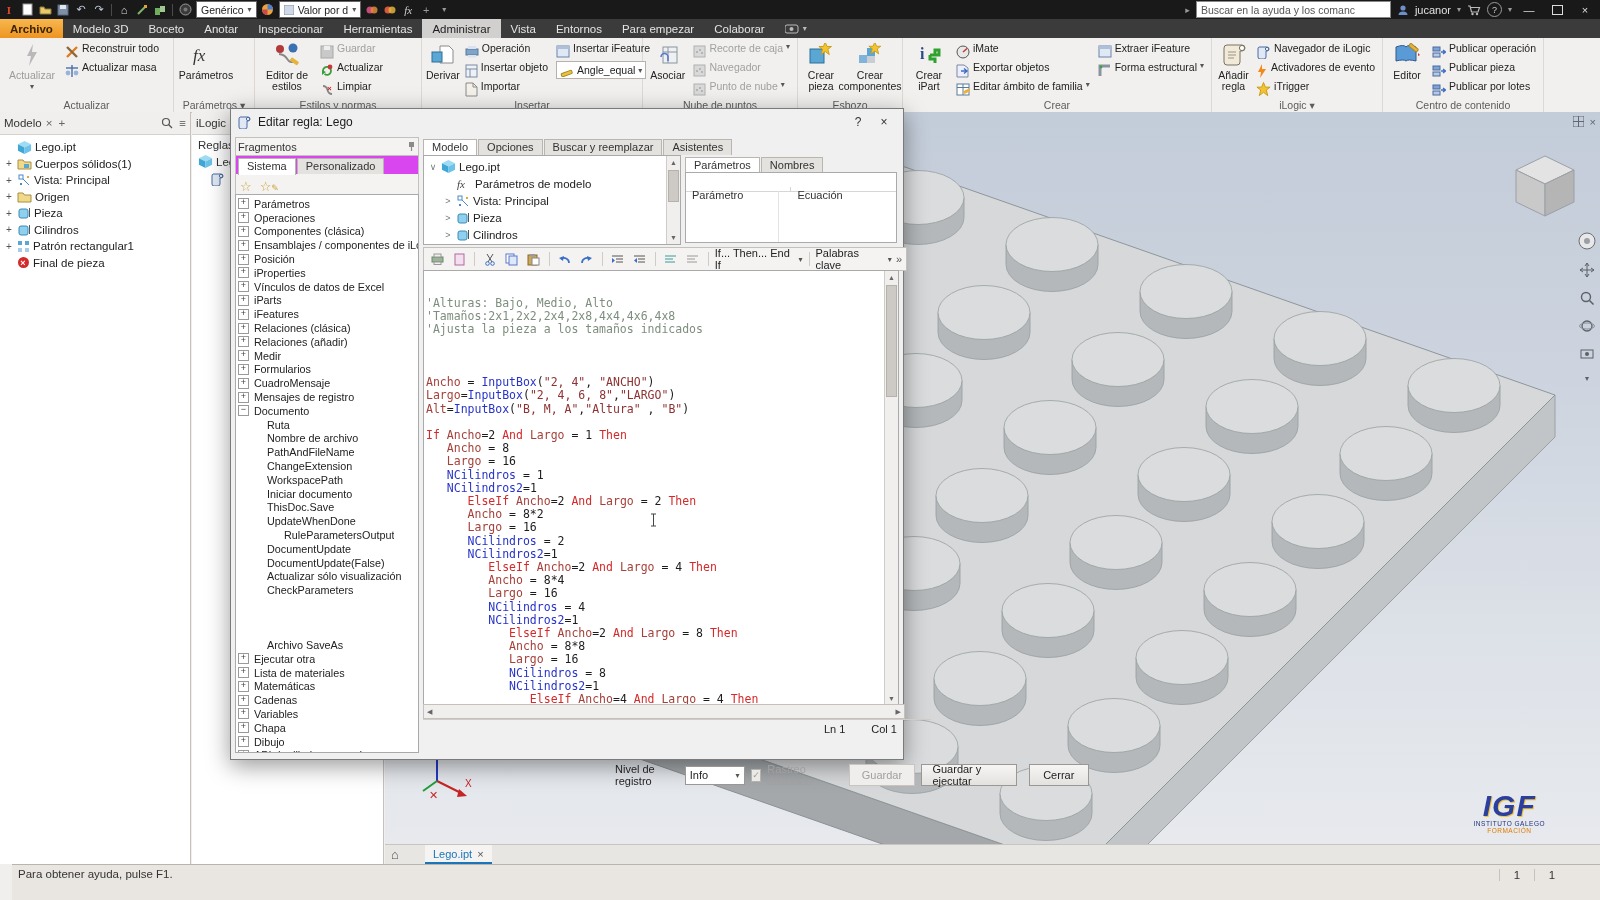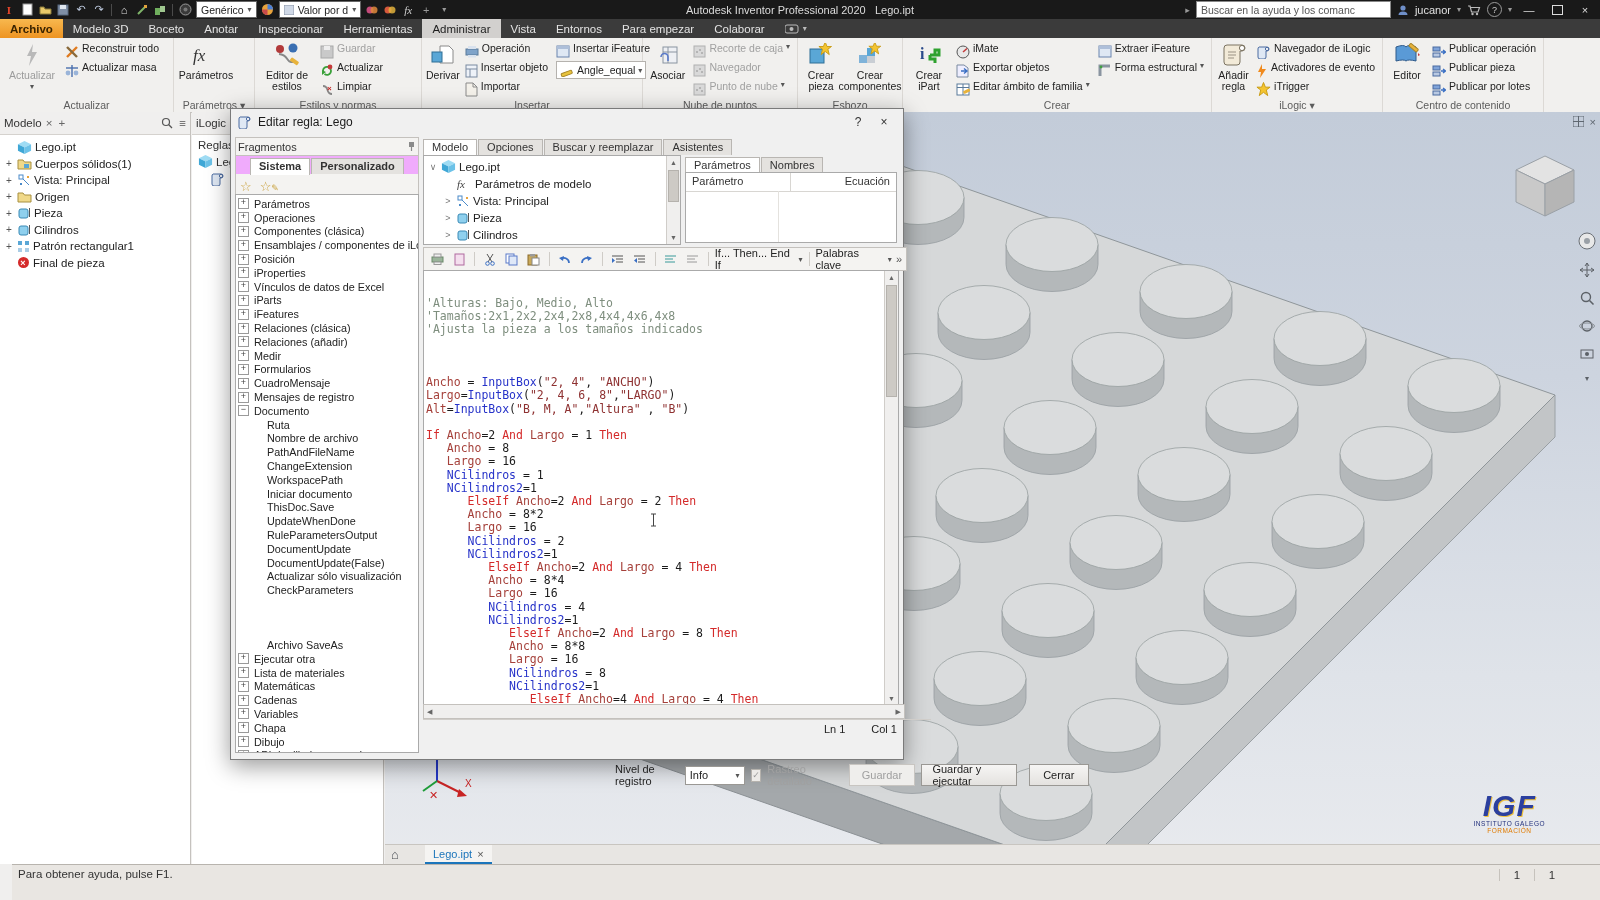--- a/index.html
+++ b/index.html
@@ -90,21 +90,21 @@
   #frag-tree{position:absolute;left:0;top:57px;width:182px;bottom:0;overflow:hidden;background:#fff;border:1px solid #aaa;padding-top:2px;}
   #frag-tree .trow{height:13.8px;font-size:10.8px;}
   #dlgright{position:absolute;left:192px;top:28px;width:474px;height:616px;}
   #model-box{position:absolute;left:0;top:18px;width:256px;height:88px;}
   #model-tree{position:absolute;inset:0;padding:2px 0 0 2px;overflow:hidden;}
   #model-tree .trow{height:17px;font-size:11.5px;}
   .chev{color:#777;font-size:9px;width:10px;text-align:center;}
   #params{position:absolute;left:262px;top:18px;width:212px;height:88px;}
   #ptable{position:absolute;left:0;top:17px;right:0;bottom:0;background:#fff;border:1px solid #aaa;}
   #ptable .hrow{display:flex;height:18px;border-bottom:1px solid #d8d6d2;font-size:11px;color:#333;}
-  #ptable .hcell{padding:2px 6px;border-right:1px solid #d8d6d2;}
+  #ptable .hcell{padding:2px 6px;border-right:1px solid #d8d6d2;margin-top:14px;}
   .vscroll{position:absolute;right:0;top:0;bottom:0;width:13px;background:#f0efee;border-left:1px solid #d0cdc9;}
   .vscroll .arr{height:13px;display:flex;align-items:center;justify-content:center;font-size:7px;color:#666;}
   .vscroll .thumb{position:absolute;left:1px;right:1px;background:#cdcac5;border:1px solid #b5b2ad;}
   #edtoolbar{position:absolute;left:0;top:110px;width:474px;height:22px;background:#f4f3f1;border:1px solid #c4c1bd;
              display:flex;align-items:center;gap:4px;padding:0 4px;font-size:11px;color:#222;}
   #edtoolbar .tsep{width:1px;height:14px;background:#cfccc7;margin:0 2px;}
   #codewrap{position:absolute;left:0;top:133px;width:474px;height:434px;background:#fff;border:1px solid #aaa;overflow:hidden;}
   #code{position:absolute;left:2px;top:26px;right:14px;font-family:"DejaVu Sans Mono",monospace;
         font-size:11.5px;line-height:13.2px;white-space:pre;color:#1c1c1c;}
   .tk-c{color:#7e8e7e;}.tk-k{color:#d42a2a;}.tk-p{color:#a5403a;}.tk-str{color:#8e3131;}
@@ -199,23 +199,20 @@
       </span>
     <span class="qi">
         <svg width="12" height="12">
           <circle cx="4" cy="6" r="3.5" fill="#d6593c"></circle>
           <circle cx="8" cy="6" r="3.5" fill="#e0b23c" opacity=".85"></circle>
         </svg>
       </span>
     <span class="qi" style="font-style:italic;color:#cfcfcf;font-family:'Liberation Serif',serif;">fx</span>
     <span class="qi" style="color:#9a9a9a;">+</span>
     <span class="qi" style="color:#9a9a9a;font-size:8px;">▾</span>
-    <div id="apptitle">
-      <span>Autodesk Inventor Professional 2020</span>&nbsp;&nbsp;&nbsp;<span>Lego.ipt</span>
-    </div>
     <div id="tb-right">
       <span style="color:#9a9a9a;font-size:9px;">▸</span>
       <div id="searchbox">
           <span>Buscar en la ayuda y los comanc</span>
         </div>
       <span class="ic">
           <svg width="12" height="12">
             <circle cx="6" cy="4" r="2.6" fill="#6f8fc9"></circle>
             <path d="M1.5 11 a4.5 3.6 0 0 1 9 0 z" fill="#6f8fc9"></path>
           </svg>
@@ -945,21 +942,21 @@
     <div id="frag">
       <div id="fraghead">
         <span>Fragmentos</span>
         <span style="margin-left:auto;" class="ic">
             <svg width="9" height="11">
               <rect x="2" y="1" width="5" height="5" fill="#8a8a8a"></rect>
               <line x1="4.5" y1="6" x2="4.5" y2="10" stroke="#8a8a8a" stroke-width="1.2"></line>
             </svg>
           </span>
       </div>
-      <div class="tabsrow" style="background:#f0abfc;border-left:1px solid #c4c1bd;border-right:1px solid #c4c1bd;padding-left:14px;font-weight:bold;">
+      <div class="tabsrow" style="background:#d946ef;border-left:1px solid #c4c1bd;border-right:1px solid #c4c1bd;padding-left:2px;">
         <span class="tab on">Sistema</span>
         <span class="tab">Personalizado</span>
       </div>
       <div id="fragtoolbar">
         <span>☆</span>
         <span>☆<span style="color:#c9a13c;font-size:9px;">✎</span></span>
       </div>
       <div id="frag-tree">
           <div class="trow" style="padding-left: 2px;">
             <span class="bexp">+</span>
@@ -1050,21 +1047,21 @@
             <span class="lbl">Iniciar documento</span>
           </div>
           <div class="trow" style="padding-left: 17px;">
             <span style="width:11px;flex:0 0 auto;"></span>
             <span class="lbl">ThisDoc.Save</span>
           </div>
           <div class="trow" style="padding-left: 17px;">
             <span style="width:11px;flex:0 0 auto;"></span>
             <span class="lbl">UpdateWhenDone</span>
           </div>
-          <div class="trow" style="padding-left: 17px;">
+          <div class="trow" style="padding-left: 34px;">
             <span style="width:11px;flex:0 0 auto;"></span>
             <span class="lbl">RuleParametersOutput</span>
           </div>
           <div class="trow" style="padding-left: 17px;">
             <span style="width:11px;flex:0 0 auto;"></span>
             <span class="lbl">DocumentUpdate</span>
           </div>
           <div class="trow" style="padding-left: 17px;">
             <span style="width:11px;flex:0 0 auto;"></span>
             <span class="lbl">DocumentUpdate(False)</span>
@@ -1192,21 +1189,21 @@
         </div>
       </div>
       <div id="params">
         <div class="tabsrow">
           <span class="tab on">Parámetros</span>
           <span class="tab">Nombres</span>
         </div>
         <div id="ptable">
           <div class="hrow">
             <div class="hcell" style="width:44%;">Parámetro</div>
-            <div class="hcell" style="flex:1;border-right:none;text-align:right;">Ecuación</div>
+            <div class="hcell" style="flex:1;border-right:none;">Ecuación</div>
           </div>
           <div style="position:absolute;left:44%;top:18px;bottom:0;width:1px;background:#e4e2de;"></div>
         </div>
       </div>
       <div id="edtoolbar">
           <span class="ic" style="width:18px;height:18px;">
             <svg width="13" height="12">
               <rect x="1" y="4" width="11" height="5" fill="#9ab49a" stroke="#6a8a6a"></rect>
               <rect x="3" y="1" width="7" height="3" fill="#eee" stroke="#999"></rect>
               <rect x="3" y="9" width="7" height="2.5" fill="#eee" stroke="#999"></rect>

